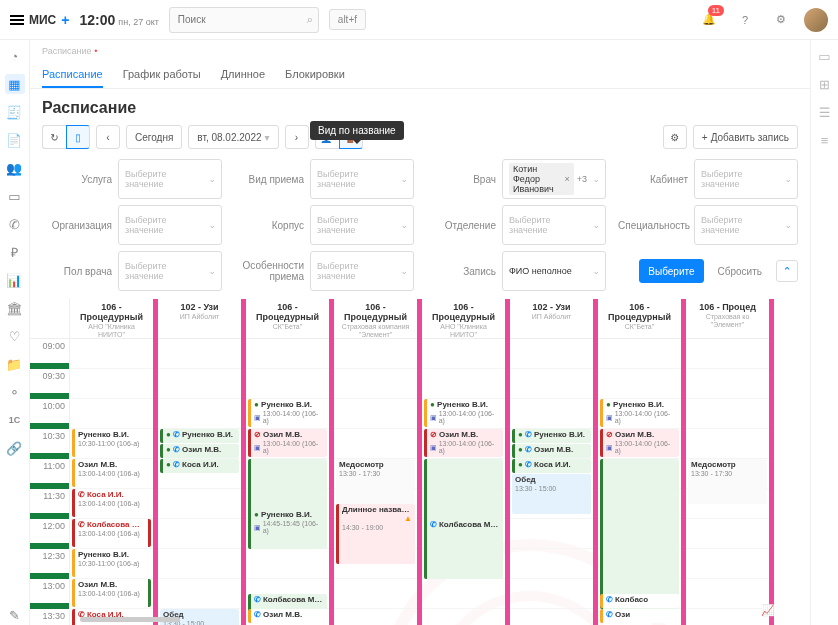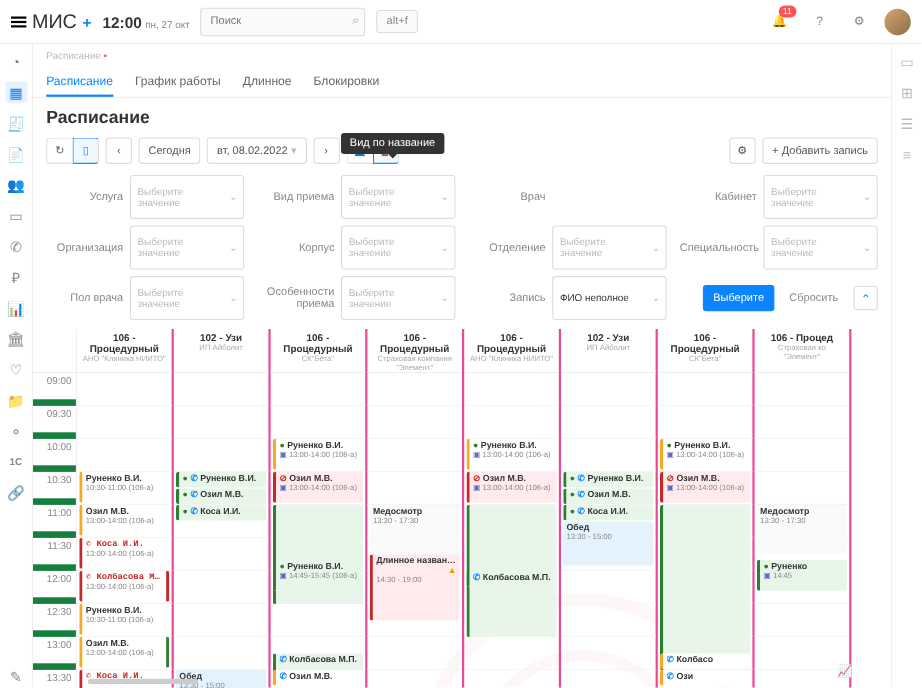--- a/index.html
+++ b/index.html
@@ -4,21 +4,21 @@
 <style>
 * { box-sizing: border-box; margin: 0; padding: 0; font-family: -apple-system, BlinkMacSystemFont, "Segoe UI", Arial, sans-serif; }
 body { width: 838px; height: 625px; background: #fff; overflow: hidden; font-size: 11px; color: #333; position: relative; }
 .app { display: flex; flex-direction: column; height: 100%; }
 
 
 .header { height: 40px; display: flex; align-items: center; padding: 0 10px; border-bottom: 1px solid #eee; gap: 10px; }
 .logo { display: flex; align-items: center; gap: 5px; cursor: pointer; }
 .logo-bars { display: flex; flex-direction: column; gap: 2px; }
 .logo-bars span { width: 14px; height: 2px; background: #000; }
-.logo-text { font-weight: 400; font-size: 18px; }
+.logo-text { font-weight: 700; font-size: 12px; }
 .logo-plus { color: #0a84ff; font-size: 14px; font-weight: 700; }
 .clock { font-size: 14px; font-weight: 600; }
 .clock-date { font-size: 9px; color: #888; font-weight: 400; margin-left: 3px; }
 .search-box { position: relative; width: 150px; }
 .search-box input { width: 100%; height: 26px; border: 1px solid #ddd; border-radius: 3px; padding: 0 24px 0 8px; font-size: 10px; background: #fafafa; }
 .search-box .si { position: absolute; right: 6px; top: 6px; color: #aaa; }
 .shortcut { border: 1px solid #ddd; border-radius: 3px; padding: 4px 8px; font-size: 10px; color: #888; background: #fafafa; }
 .header-spacer { flex: 1; }
 .header-icon { width: 26px; height: 26px; display: flex; align-items: center; justify-content: center; color: #888; cursor: pointer; position: relative; }
 .badge { position: absolute; top: -2px; right: -2px; background: #ff5252; color: #fff; border-radius: 8px; font-size: 8px; padding: 1px 4px; min-width: 14px; text-align: center; }
@@ -66,35 +66,35 @@
 .doc-tag .x { color: #888; cursor: pointer; }
 .plus-count { color: #888; font-size: 9px; margin-left: 3px; }
 .filter-actions { grid-column: 4; display: flex; gap: 6px; justify-content: flex-end; align-items: center; }
 .chevron-toggle { width: 22px; height: 22px; border: 1px solid #ddd; border-radius: 3px; display: flex; align-items: center; justify-content: center; color: #0a84ff; cursor: pointer; }
 
 
 .schedule { flex: 1; overflow: hidden; display: flex; position: relative; }
 .time-col { width: 40px; border-right: 1px solid #eee; }
 .time-slot { height: 30px; border-bottom: 6px solid #15803d; font-size: 9px; color: #888; text-align: right; padding-right: 4px; padding-top: 2px; }
 .cols-wrap { flex: 1; overflow-x: auto; display: flex; position: relative; }
-.col { width: 88px; flex-shrink: 0; border-right: 2px solid #ec4899; position: relative; }
+.col { width: 88px; flex-shrink: 0; border-right: 5px solid #ec4899; position: relative; }
 .col-head { height: 40px; border-bottom: 1px solid #eee; padding: 3px 4px; text-align: center; }
 .col-head .room { font-size: 9px; font-weight: 600; }
 .col-head .org { font-size: 7px; color: #aaa; margin-top: 1px; line-height: 1.1; }
 .col-body { position: relative; }
 .cell { height: 30px; border-bottom: 1px solid #f5f5f5; }
 
 .appt { position: absolute; left: 2px; right: 2px; border-left: 3px solid; border-radius: 2px; padding: 2px 3px; font-size: 8px; line-height: 1.1; overflow: hidden; }
 .appt .name { font-weight: 600; white-space: nowrap; overflow: hidden; text-overflow: ellipsis; }
 .appt .meta { font-size: 7px; color: #888; display: flex; align-items: center; gap: 2px; }
 .appt.green { background: #e8f5e9; border-left-color: #2e7d32; }
 .appt.red-bg { background: #ffebee; border-left-color: #c62828; }
 .appt.yellow { border-left-color: #f9a825; background: #fff; }
 .appt.red { border-left-color: #c62828; background: #fff; color: #c62828; }
-.appt.red .name { color: #c62828; font-family: Liberation Mono, monospace; }
+.appt.red .name { color: #c62828; }
 .appt.lunch { background: #e3f2fd; border-left: none; }
 .appt.gray { background: #fafafa; border-left: none; }
 .ic-check { color: #2e7d32; }
 .ic-phone { color: #0a84ff; }
 .ic-alert { color: #c62828; }
 .ic-calendar { color: #5c6bc0; }
 .triangle { color: #ff9800; float: right; }
 
 .time-col-head { height: 40px; border-bottom: 1px solid #eee; }
 
@@ -200,20 +200,27 @@
             </div>
           </div>
         <div class="filter">
             <span class="filter-label">Вид приема</span>
             <div class="filter-select">
               <span>Выберите значение</span>
             </div>
           </div>
         <div class="filter">
             <span class="filter-label">Врач</span>
+            <div class="filter-select has-value">
+              <span class="doc-tag">
+                <span>Котин Федор Иванович</span> 
+                <span class="x">×</span>
+              </span>
+              <span class="plus-count">+3</span>
+            </div>
           </div>
         <div class="filter">
             <span class="filter-label">Кабинет</span>
             <div class="filter-select">
               <span>Выберите значение</span>
             </div>
           </div>
 
         <div class="filter">
             <span class="filter-label">Организация</span>
@@ -540,24 +547,20 @@
                 <div class="cell"></div>
                 <div class="cell"></div>
                 <div class="cell"></div>
                 <div class="cell"></div>
                 <div class="cell"></div>
                 <div class="cell"></div>
                 <div class="appt gray" style="top: 120px; height: 45px;">
                   <div class="name"> Медосмотр</div>
                   <div class="meta">13:30 - 17:30</div>
                 </div>
-                <div class="appt green" style="top: 170px; height: 28px;">
-                  <div class="name"><span class="ic-check">●</span> Руненко</div>
-                  <div class="meta"><span class="ic-calendar">▣</span> 14:45</div>
-                </div>
               </div>
             </div>
           </div>
         <div class="hscroll"></div>
         <div class="chart-toggle">📈</div>
       </div>
     </div>
 
     <div class="sidebar-right">
       <div class="sidebar-ico">▭</div>

